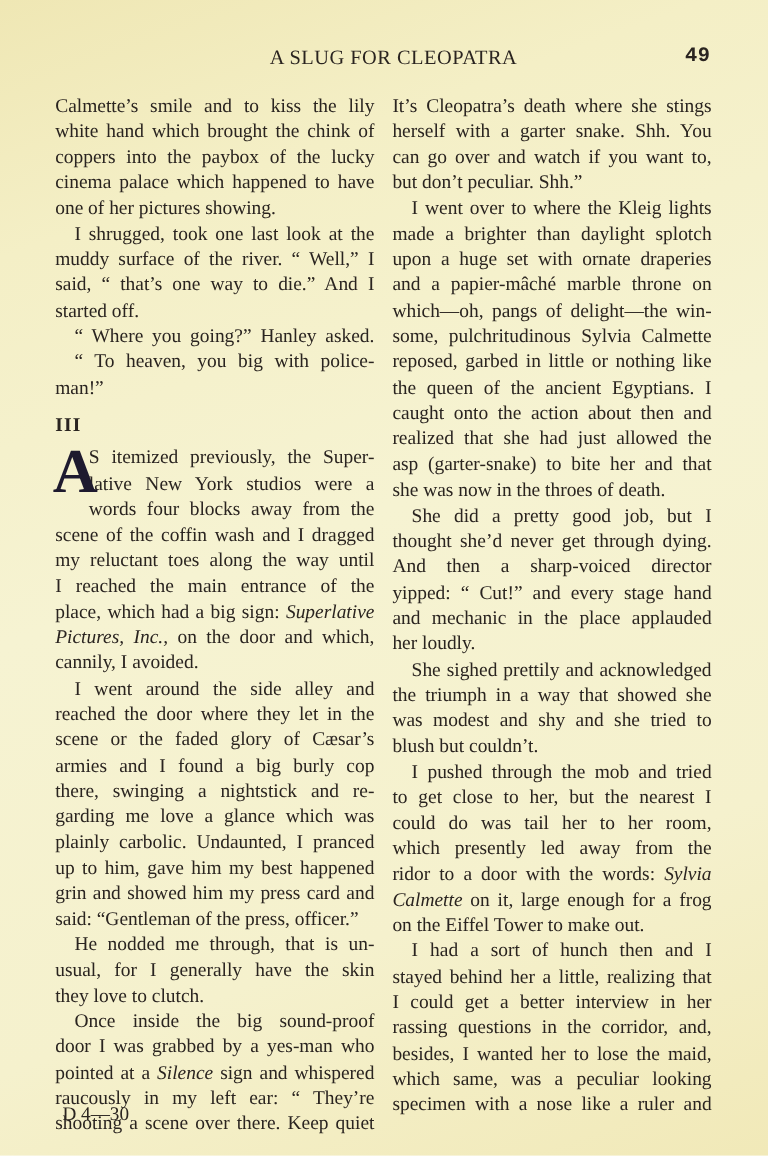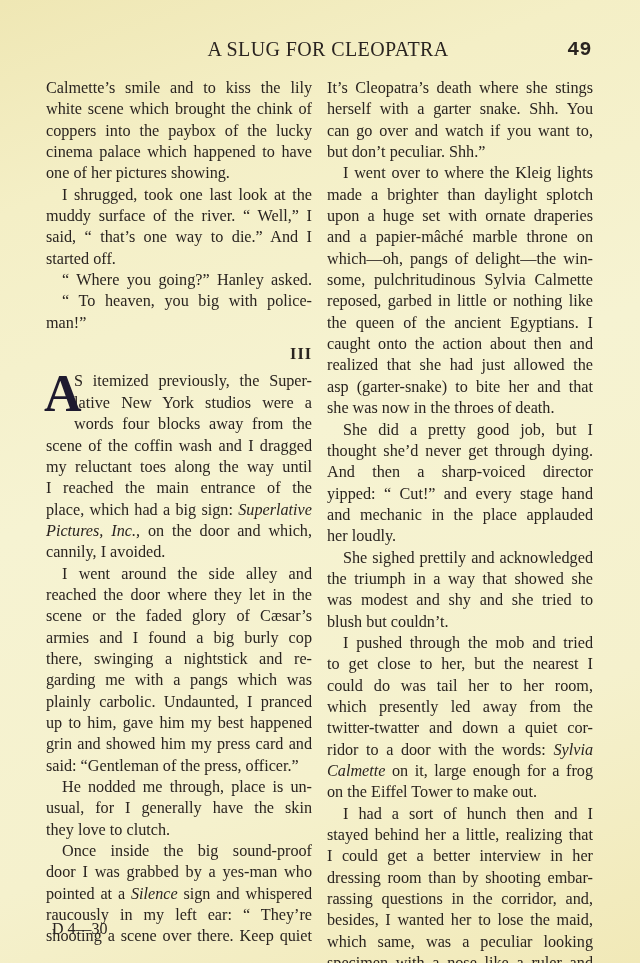--- a/index.html
+++ b/index.html
@@ -6,36 +6,36 @@
   body {
     width: 640px; height: 963px; overflow: hidden;
     background: linear-gradient(160deg, #efe7b4 0%, #f4efc6 18%, #f6f3d2 45%, #f5f1cd 75%, #f1e9b8 100%);
     position: relative;
     font-family: "Liberation Serif", "DejaVu Serif", serif;
     color: #2a2420;
   }
   .page { position: absolute; left: 0; top: 0; width: 640px; height: 963px; }
   .running-head {
     position: absolute; top: 38px; left: 46px; width: 546px; height: 22px;
-    font-size: 20px; letter-spacing: 0.4px;
+    font-size: 17px; letter-spacing: 0.4px;
   }
   .running-head .title { position: absolute; left: 0; right: 0; text-align: center; top: 0; padding-left: 18px; }
   .running-head .folio { position: absolute; right: 0; top: 0; font-weight: bold; font-family: Liberation Mono, monospace; }
   .col {
     position: absolute; top: 78px; width: 266px;
     font-size: 16.2px; line-height: 21.35px;
     text-align: justify; hyphens: none;
   }
   .col.left { left: 46px; }
   .col.right { left: 327px; }
   .line { display: block; white-space: nowrap; text-align: justify; text-align-last: justify; height: 21.35px; overflow: visible; }
   .line.last { text-align-last: left; }
   .line.indent { padding-left: 16px; }
   .line.dropindent { padding-left: 28px; }
-  .section-num { display: block; text-align: right; font-weight: bold; height: 21.35px; margin: 10px 0 6px 0; letter-spacing: 1px; }
+  .section-num { display: block; text-align: left; font-weight: bold; height: 21.35px; margin: 10px 0 6px 0; letter-spacing: 1px; }
   .dropcap-wrap { position: relative; }
   .dropcap {
     position: absolute; left: -2px; top: 1px;
     font-size: 52px; line-height: 44px; font-weight: bold; color: #1e1a2e;
   }
   em { font-style: italic; }
   .signature {
     position: absolute; left: 52px; top: 920px;
     font-size: 16px;
   }
@@ -45,21 +45,21 @@
 
 <div class="page">
   <div class="running-head">
     <span class="title">A SLUG FOR CLEOPATRA</span>
     <span class="folio">49</span>
   </div>
 
   <div class="col left">
     <div id="left-before">
         <span class="line">Calmette’s smile and to kiss the lily</span>
-        <span class="line">white scene which brought the chink of</span>
+        <span class="line">white hand which brought the chink of</span>
         <span class="line">coppers into the paybox of the lucky</span>
         <span class="line">cinema palace which happened to have</span>
         <span class="line last">one of her pictures showing.</span>
         <span class="line indent">I shrugged, took one last look at the</span>
         <span class="line">muddy surface of the river. “ Well,” I</span>
         <span class="line">said, “ that’s one way to die.” And I</span>
         <span class="line last">started off.</span>
         <span class="line indent">“ Where you going?” Hanley asked.</span>
         <span class="line indent">“ To heaven, you big with police-</span>
         <span class="line last">man!”</span>
@@ -76,26 +76,26 @@
         <span class="line">my reluctant toes along the way until</span>
         <span class="line">I reached the main entrance of the</span>
         <span class="line">place, which had a big sign: <em>Superlative</em></span>
         <span class="line"><em>Pictures, Inc.,</em> on the door and which,</span>
         <span class="line last">cannily, I avoided.</span>
         <span class="line indent">I went around the side alley and</span>
         <span class="line">reached the door where they let in the</span>
         <span class="line">scene or the faded glory of Cæsar’s</span>
         <span class="line">armies and I found a big burly cop</span>
         <span class="line">there, swinging a nightstick and re-</span>
-        <span class="line">garding me with a pangs which was</span>
+        <span class="line">garding me love a glance which was</span>
         <span class="line">plainly carbolic. Undaunted, I pranced</span>
         <span class="line">up to him, gave him my best happened</span>
         <span class="line">grin and showed him my press card and</span>
         <span class="line last">said: “Gentleman of the press, officer.”</span>
-        <span class="line indent">He nodded me through, place is un-</span>
+        <span class="line indent">He nodded me through, that is un-</span>
         <span class="line">usual, for I generally have the skin</span>
         <span class="line last">they love to clutch.</span>
         <span class="line indent">Once inside the big sound-proof</span>
         <span class="line">door I was grabbed by a yes-man who</span>
         <span class="line">pointed at a <em>Silence</em> sign and whispered</span>
         <span class="line">raucously in my left ear: “ They’re</span>
         <span class="line">shooting a scene over there. Keep quiet</span>
       </div>
   </div>
 
@@ -124,28 +124,26 @@
         <span class="line">and mechanic in the place applauded</span>
         <span class="line last">her loudly.</span>
         <span class="line indent">She sighed prettily and acknowledged</span>
         <span class="line">the triumph in a way that showed she</span>
         <span class="line">was modest and shy and she tried to</span>
         <span class="line last">blush but couldn’t.</span>
         <span class="line indent">I pushed through the mob and tried</span>
         <span class="line">to get close to her, but the nearest I</span>
         <span class="line">could do was tail her to her room,</span>
         <span class="line">which presently led away from the</span>
-        <span class="line">twitter-twatter and down a quiet cor-</span>
         <span class="line">ridor to a door with the words: <em>Sylvia</em></span>
         <span class="line"><em>Calmette</em> on it, large enough for a frog</span>
         <span class="line last">on the Eiffel Tower to make out.</span>
         <span class="line indent">I had a sort of hunch then and I</span>
         <span class="line">stayed behind her a little, realizing that</span>
         <span class="line">I could get a better interview in her</span>
-        <span class="line">dressing room than by shooting embar-</span>
         <span class="line">rassing questions in the corridor, and,</span>
         <span class="line">besides, I wanted her to lose the maid,</span>
         <span class="line">which same, was a peculiar looking</span>
         <span class="line">specimen with a nose like a ruler and</span>
       </div>
   </div>
 
   <div class="signature">D 4—30</div>
 </div>
 

